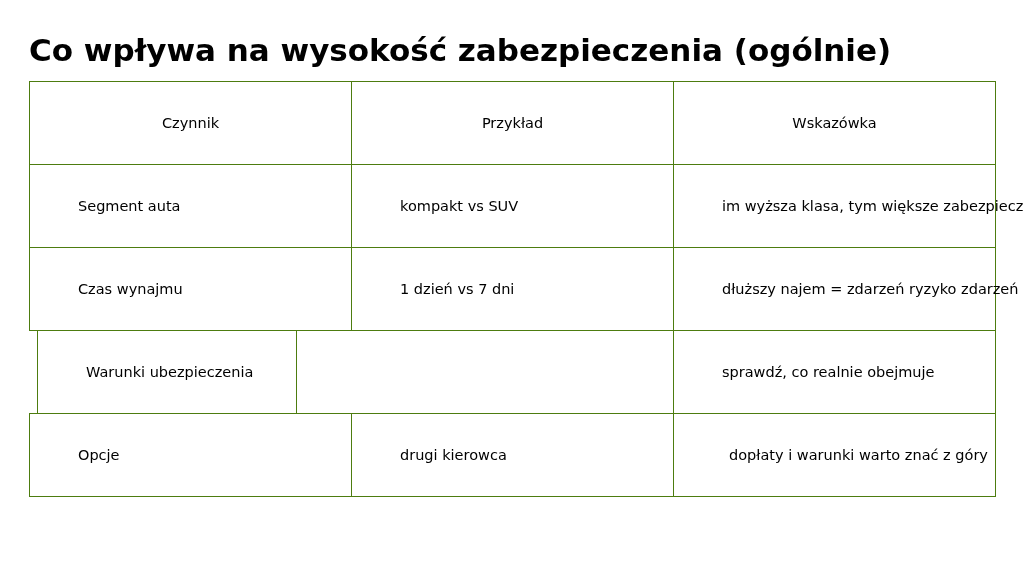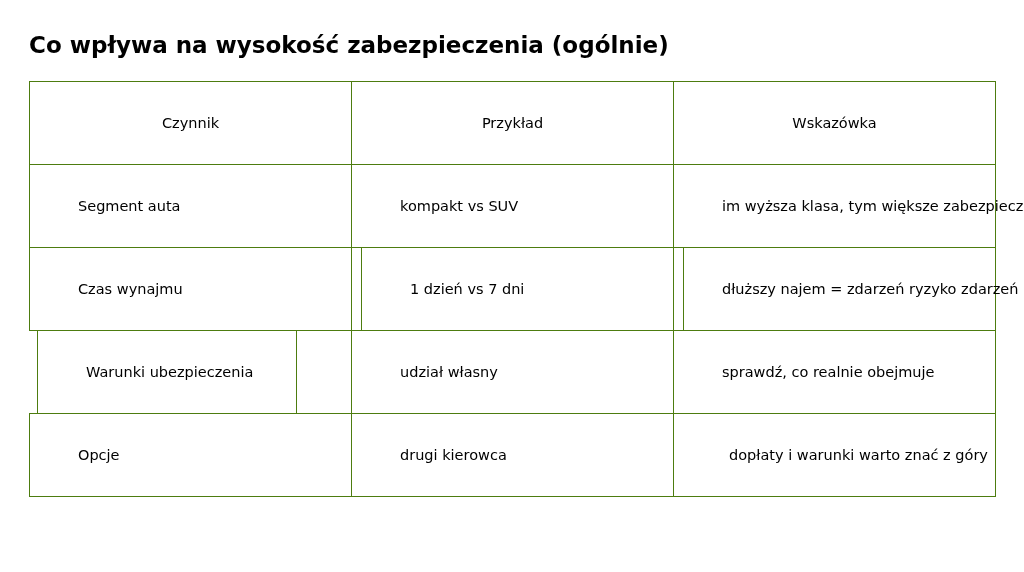--- a/index.html
+++ b/index.html
@@ -1,18 +1,18 @@
 <!DOCTYPE html>
 <html><head>
 <meta charset="utf-8">
 <style>
   html, body { margin:0; padding:0; }
   body { width:1024px; height:572px; background:#ffffff; position:relative; overflow:hidden;
          font-family:"DejaVu Sans", sans-serif; color:#000; }
-  .title { position:absolute; left:29px; top:32px; font-size:23px; font-weight:bold; margin:0; white-space:nowrap; }
+  .title { position:absolute; left:29px; top:32px; font-size:31px; font-weight:bold; margin:0; white-space:nowrap; }
   .tbl { position:absolute; left:29px; top:81px; width:967px; height:416px; }
   .cell { position:absolute; box-sizing:border-box; border:1px solid #4d7c0f; font-size:14.5px;
           display:flex; align-items:center; white-space:nowrap; overflow:visible; }
   .cell span { display:block; }
   .hdr { justify-content:center; }
   .body { padding-left:48px; }
 </style>
 </head>
 <body>
 
@@ -36,32 +36,29 @@
   <div class="cell body" style="left:322px;top:83px;width:323px;height:84px;">
       <span>kompakt vs SUV</span>
     </div>
   <div class="cell body" style="left:644px;top:83px;width:323px;height:84px;">
       <span>im wyższa klasa, tym większe zabezpieczenie</span>
     </div>
 
   <div class="cell body" style="left:0;top:166px;width:323px;height:84px;">
       <span>Czas wynajmu</span>
     </div>
-  <div class="cell body" style="left:322px;top:166px;width:323px;height:84px;margin-left:10px;">
+  <div class="cell body" style="left:322px;top:166px;width:323px;height:84px;">
       <span>1 dzień vs 7 dni</span>
     </div>
   <div class="cell body" style="left:644px;top:166px;width:323px;height:84px;">
       <span>dłuższy najem = zdarzeń ryzyko zdarzeń</span>
     </div>
 
   <div class="cell body" style="left:8px;top:249px;width:260px;height:84px;">
       <span>Warunki ubezpieczenia</span>
-    </div>
-  <div class="cell body" style="left:322px;top:249px;width:323px;height:84px;">
-      <span>udział własny</span>
     </div>
   <div class="cell body" style="left:644px;top:249px;width:323px;height:84px;">
       <span>sprawdź, co realnie obejmuje</span>
     </div>
 
   <div class="cell body" style="left:0;top:332px;width:323px;height:84px;">
       <span>Opcje</span>
     </div>
   <div class="cell body" style="left:322px;top:332px;width:323px;height:84px;">
       <span>drugi kierowca</span>

